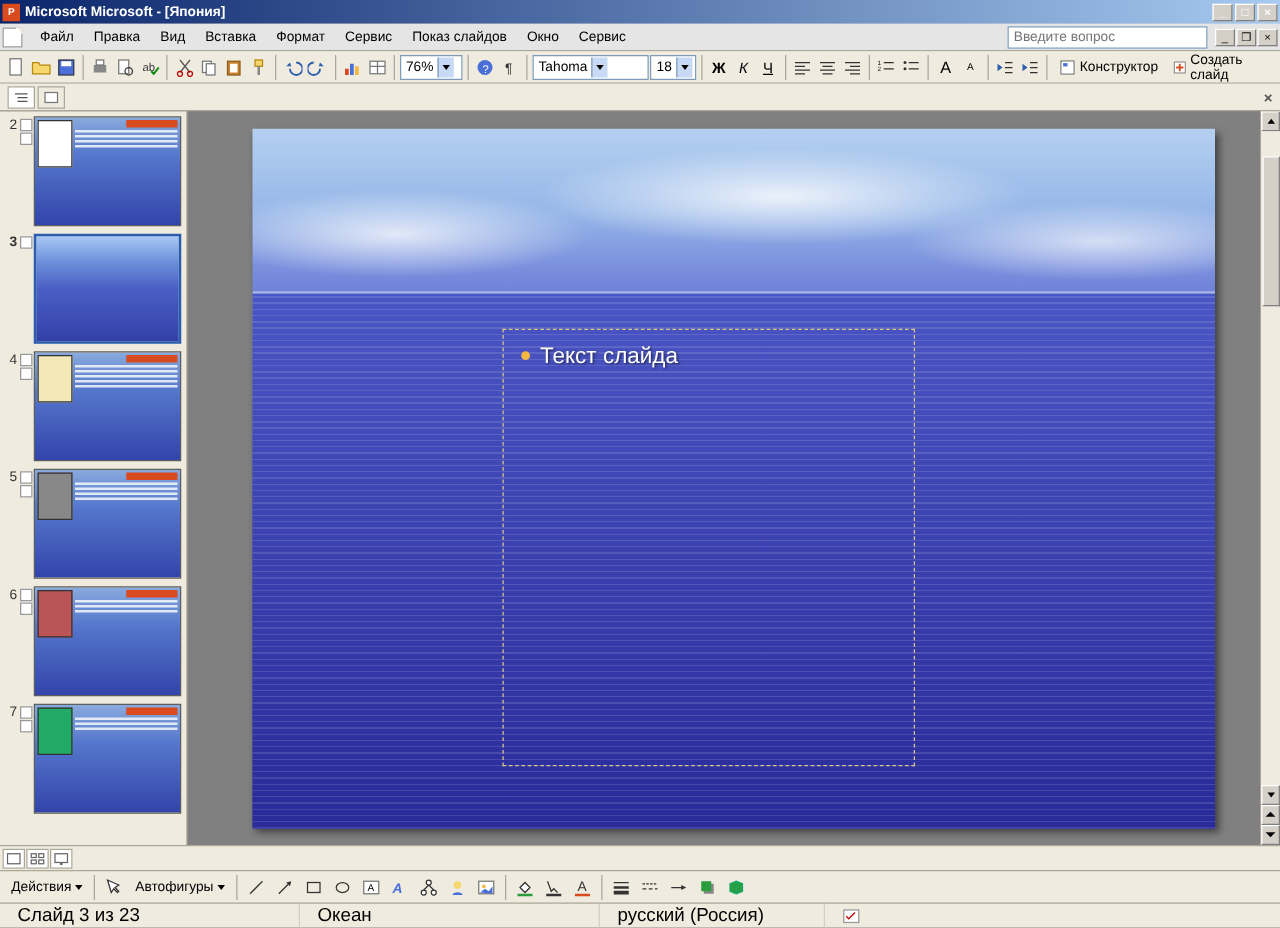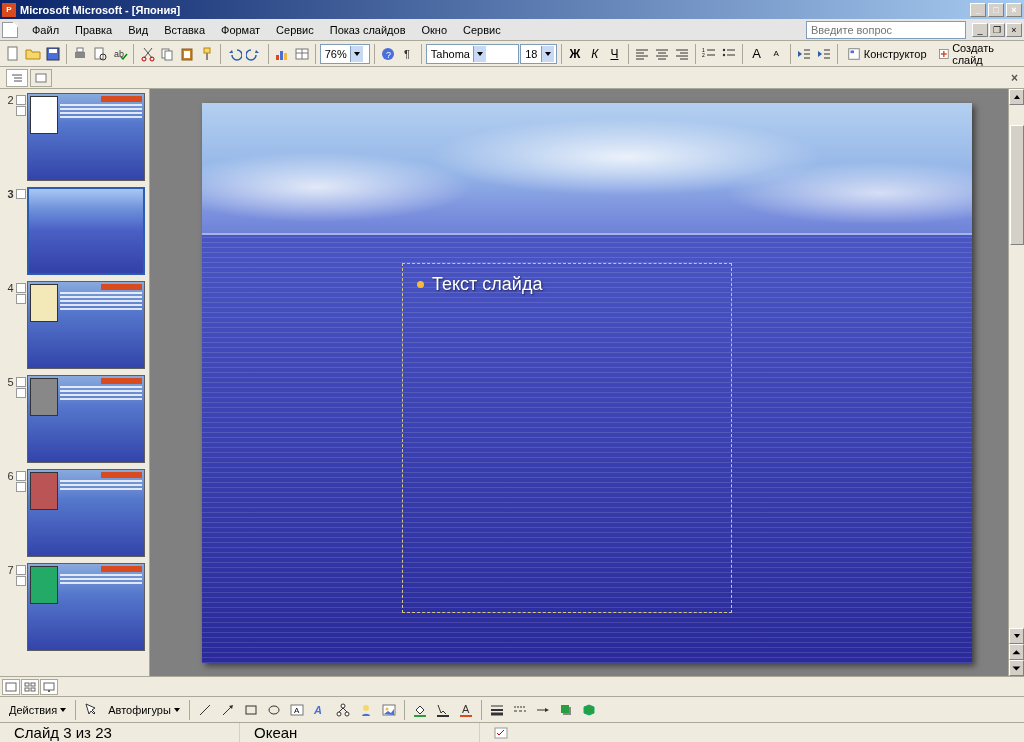--- a/index.html
+++ b/index.html
@@ -752,19 +752,20 @@
       <svg viewBox="0 0 16 16">
         <path d="M3 5l5-2 5 2v6l-5 2-5-2z" fill="#2a9d3f" stroke="#1a6"></path>
         <line x1="8" y1="3" x2="8" y2="13" stroke="#1a6"></line>
       </svg>
     </div>
 </div>
 
 <div class="statusbar">
   <div class="status-cell wide">Слайд 3 из 23</div>
   <div class="status-cell wide">Океан</div>
+  <div class="status-cell lang">русский (Россия)</div>
   <div class="status-cell" style="flex:1;border-right:none">
     <svg width="14" height="12" viewBox="0 0 14 12">
         <rect x="1" y="1" width="12" height="10" fill="#fff" stroke="#999"></rect>
         <path d="M3 6l2 2 5-5" stroke="#b00" fill="none"></path>
       </svg>
   </div>
 </div>
 
 </body></html>

